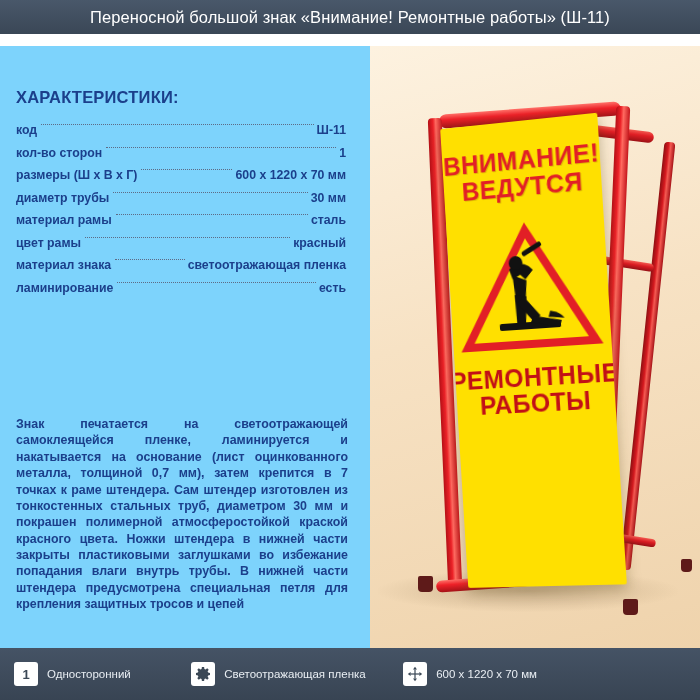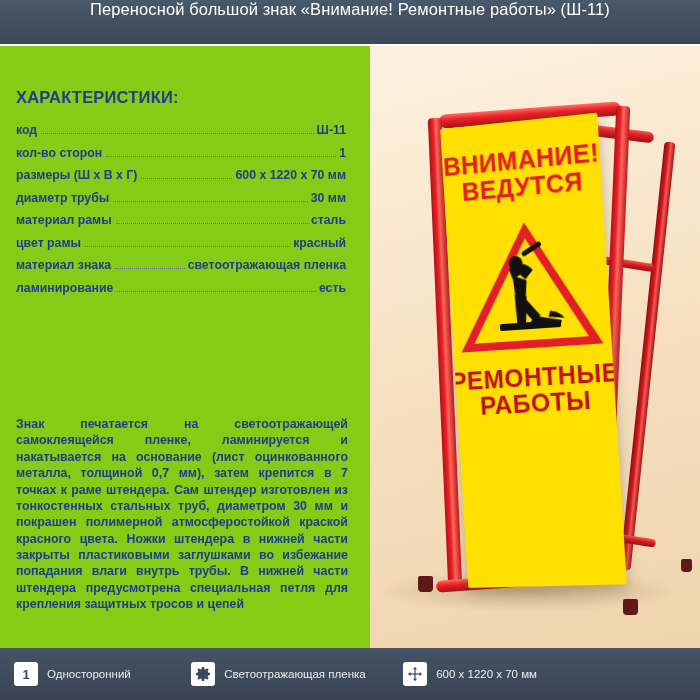--- a/index.html
+++ b/index.html
@@ -19,24 +19,25 @@
     height: 700px;
     background: #ffffff;
     overflow: hidden;
   }
 
   
   .header {
     position: absolute;
     left: 0; top: 0;
     width: 700px;
-    height: 44px;
+    height: 34px;
     background: #3d4b5c;
     background: linear-gradient(180deg, #49586a 0%, #3a4756 100%);
     display: flex;
+    align-items: center;
     justify-content: center;
   }
   .header-title {
     color: #ffffff;
     font-size: 16.5px;
     letter-spacing: 0.1px;
     font-weight: normal;
     white-space: nowrap;
   }
 
@@ -179,40 +180,40 @@
     position: relative;
   }
   .tri-wrap svg { display: block; }
 
   
   .left-col {
     position: absolute;
     left: 0; top: 46px;
     width: 370px;
     height: 602px;
-    background: #84cc16;
+    background: #7dd3fc;
   }
   .section-title {
     color: #1b3f8b;
     font-weight: bold;
     font-size: 16.5px;
     letter-spacing: 0.2px;
   }
   .spec-block {
     position: absolute;
     left: 16px;
     top: 42px;
     width: 330px;
   }
   .spec-list {
     margin-top: 16px;
   }
   .spec-row {
     display: flex;
-    align-items: flex-end;
+    align-items: flex-start;
     font-size: 12.3px;
     color: #1b3f8b;
     font-weight: bold;
     margin-bottom: 8.5px;
     white-space: nowrap;
   }
   .spec-key { flex: 0 0 auto; }
   .spec-dots {
     flex: 1 1 auto;
     border-bottom: 1.5px dotted #5d6b86;

